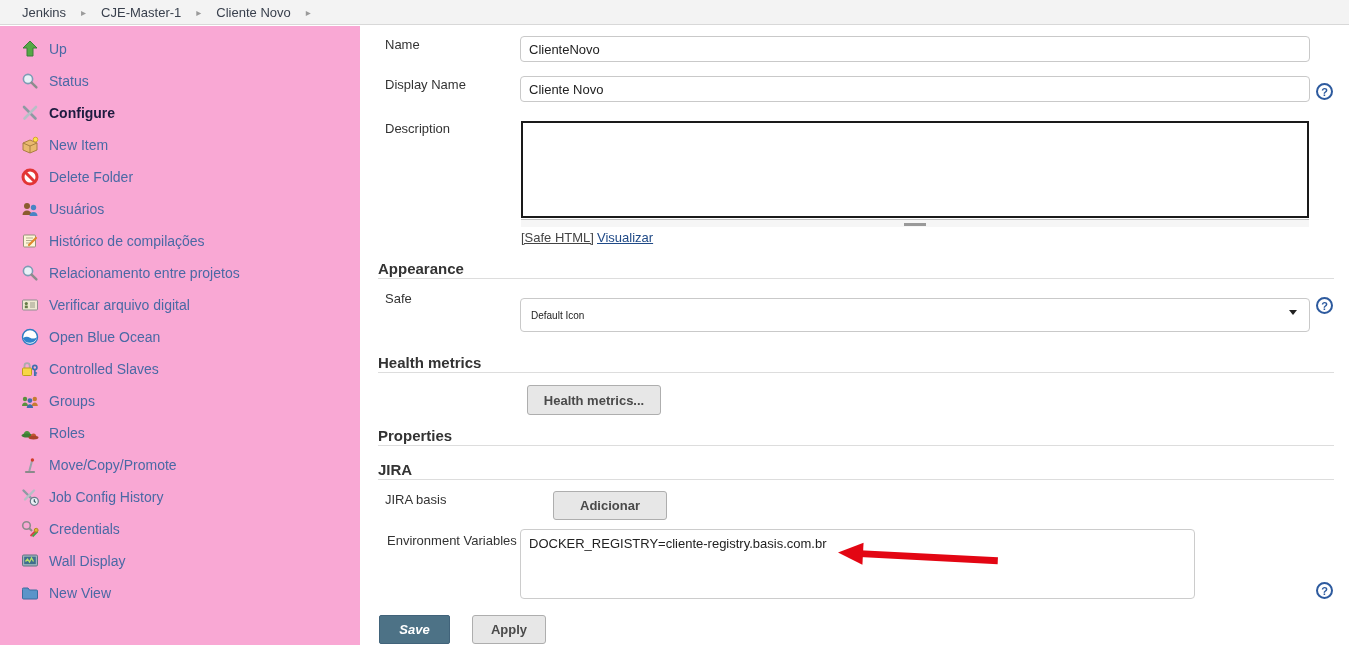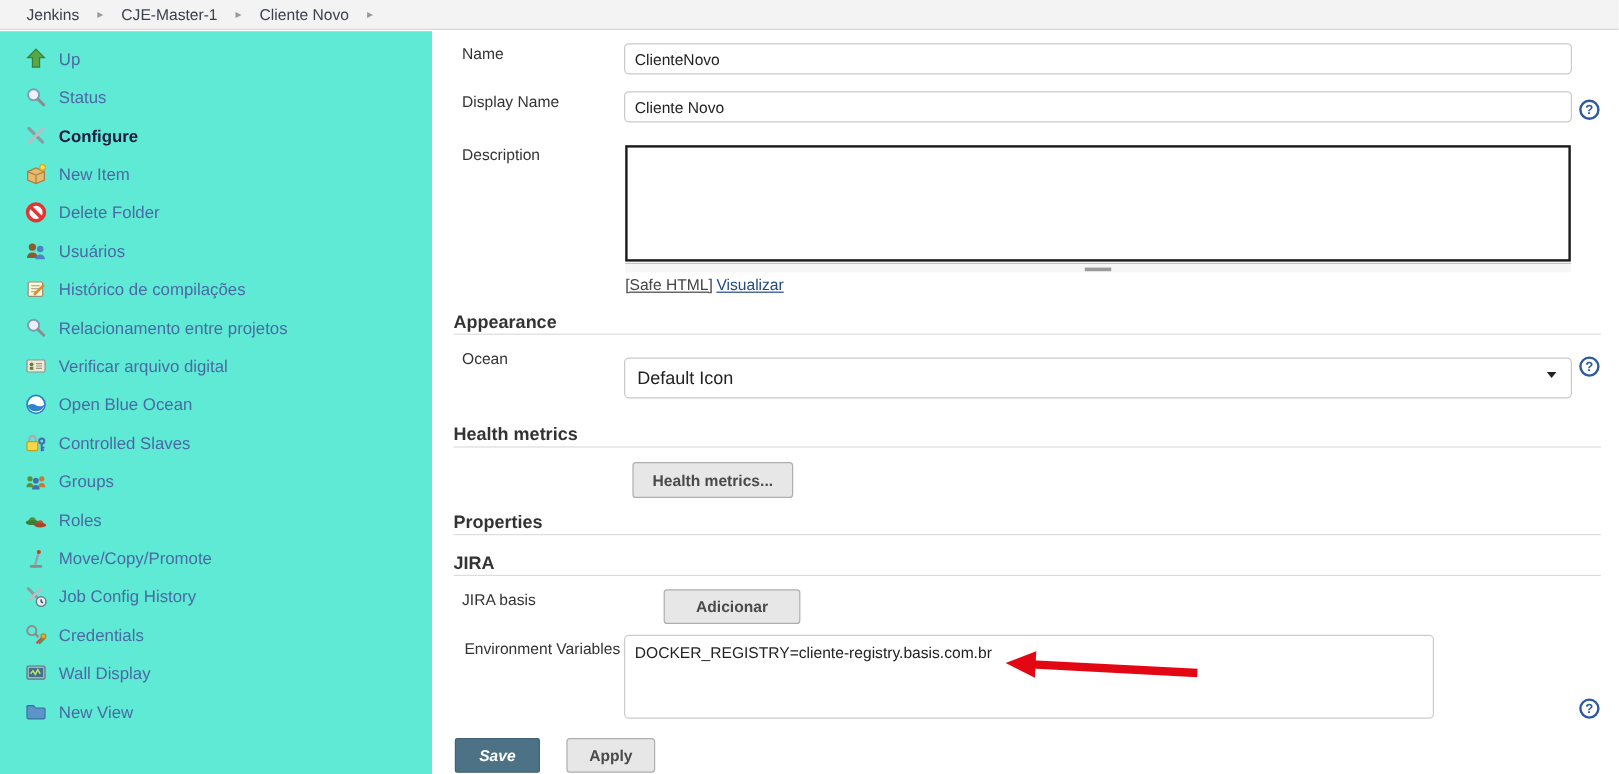--- a/index.html
+++ b/index.html
@@ -8,21 +8,21 @@
   .stage { position:relative; width:1349px; height:645px; background:#fff; }
 
   
   .breadcrumb-bar { position:absolute; left:0; top:0; width:1349px; height:25px;
     background:#f3f3f3; border-bottom:1px solid #d8d8d8; display:flex; align-items:center;
     padding-left:22px; }
   .crumb { font-size:13px; color:#39404d; text-decoration:none; cursor:pointer; }
   .crumb-sep { font-size:10px; color:#9a9a9a; margin:0 15px; }
 
   
-  .sidebar { position:absolute; left:0; top:26px; width:360px; height:619px; background:#5eead4; }
+  .sidebar { position:absolute; left:0; top:26px; width:360px; height:619px; background:#f9a8d4; }
   .task-list { list-style:none; padding-top:7px; }
   .task { display:flex; align-items:center; height:32px; padding-left:20px; cursor:pointer; }
   .task .t-icon { width:20px; height:20px; margin-right:9px; flex:0 0 20px; }
   .task .t-label { font-size:14px; color:#4a69a5; text-decoration:none; white-space:nowrap; }
   .task.current .t-label { color:#1d1b3f; font-weight:bold; }
 
   
   .content { position:absolute; left:360px; top:26px; width:989px; height:619px; }
   .abs { position:absolute; }
   .f-label { font-size:13px; color:#333; }
@@ -38,21 +38,21 @@
   .desc-textarea { width:788px; height:97px; border:2px solid #1a1a1a; border-radius:0;
     padding:4px 6px; }
   .resize-bar { width:788px; height:8px; background:#f6f6f6; border-top:1px solid #c2c2c2;
     cursor:ns-resize; position:relative; }
   .resize-grip { position:absolute; left:50%; transform:translateX(-50%); top:3px;
     width:22px; height:3px; background:#9a9a9a; }
   .safe-note { font-size:13px; color:#444; }
   .link { font-size:13px; color:#204a87; text-decoration:underline; cursor:pointer; }
   .select-box { width:790px; height:27px; border:1px solid #c9c9c9; border-radius:4px;
     background:#fff; display:flex; align-items:center; padding:16px 10px; cursor:pointer;
-    font-size:15px; color:#222; position:relative; }
+    font-size:10px; color:#222; position:relative; }
   .select-arrow { position:absolute; right:12px; top:11px; width:0; height:0;
     border-left:4px solid transparent; border-right:4px solid transparent;
     border-top:5px solid #222; }
   .gray-btn { background:#e7e7e7; border:1px solid #aeaeae; border-radius:3px;
     font-size:13px; font-weight:bold; color:#4a4a4a; cursor:pointer;
     font-family:"Liberation Sans",sans-serif; }
   .env-textarea { width:675px; height:70px; border:1px solid #ccc; border-radius:4px;
     padding:6px 8px; }
   .save-btn { background:#4d7286; border:1px solid #41637a; border-radius:2px;
     color:#fff; font-size:13px; font-weight:bold; cursor:pointer; width:71px; height:29px;
@@ -292,21 +292,21 @@
     <label class="abs f-label" style="left:25px; top:95px;">Description</label>
     <textarea class="abs desc-textarea" style="left: 161px; top: 95px;"></textarea>
     <div class="abs resize-bar" style="left:161px; top:193px;">
       <span class="resize-grip"></span>
     </div>
     <span class="abs safe-note" style="left:161px; top:204px;text-decoration:underline;">[Safe HTML]</span>
     <a class="abs link" style="left:237px; top:204px;">Visualizar</a>
 
     <h2 class="abs section-h" style="left:18px; top:234px;">Appearance</h2>
     <div class="abs hr" style="left:18px; top:252px; width:956px;"></div>
-    <label class="abs f-label" style="left:25px; top:265px;">Ocean</label>
+    <label class="abs f-label" style="left:25px; top:265px;">Safe</label>
     <div class="abs select-box" style="left:160px; top:264px;">
       <span>Default Icon</span>
       <span class="select-arrow"></span>
     </div>
     <span class="abs help-icon" style="left:956px; top:271px;">?</span>
 
     <h2 class="abs section-h" style="left:18px; top:328px;">Health metrics</h2>
     <div class="abs hr" style="left:18px; top:346px; width:956px;"></div>
     <button class="abs gray-btn" style="left:167px; top:359px; width:134px; height:30px;">Health metrics...</button>
 

